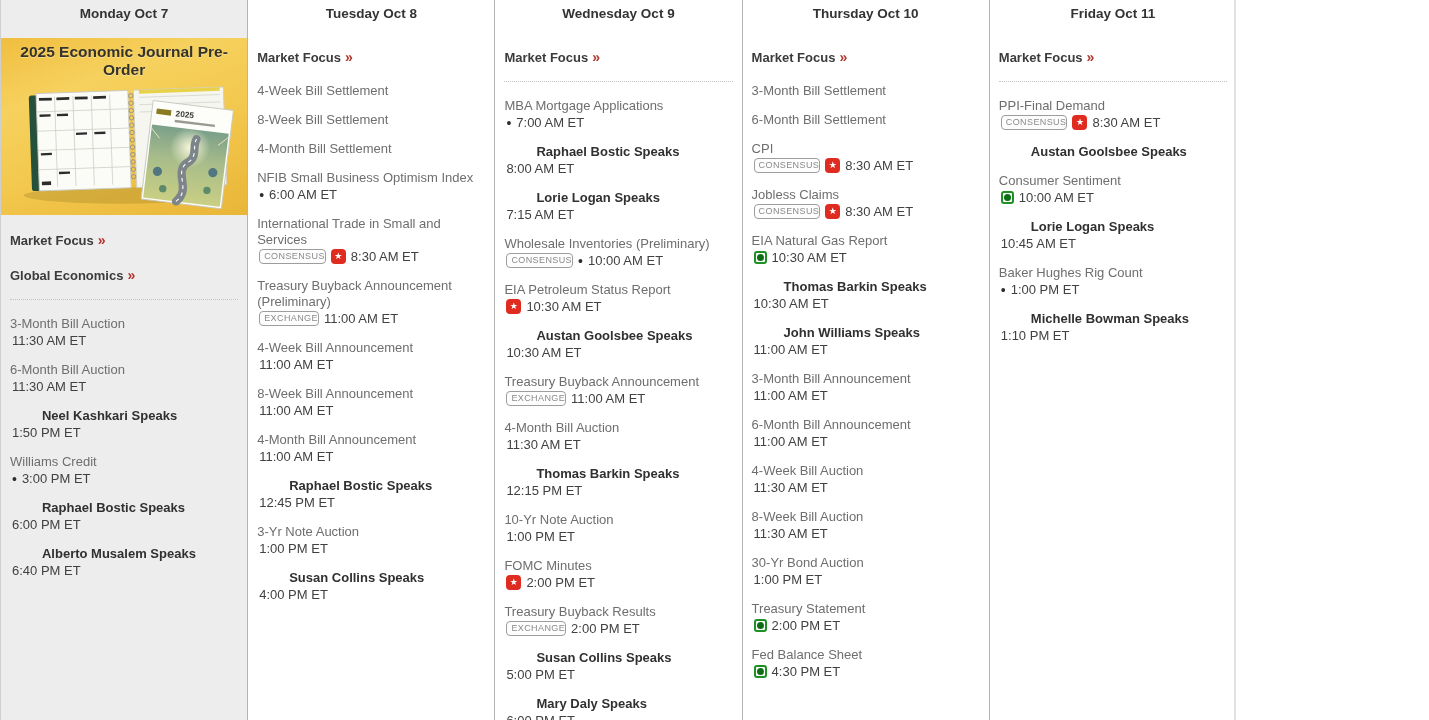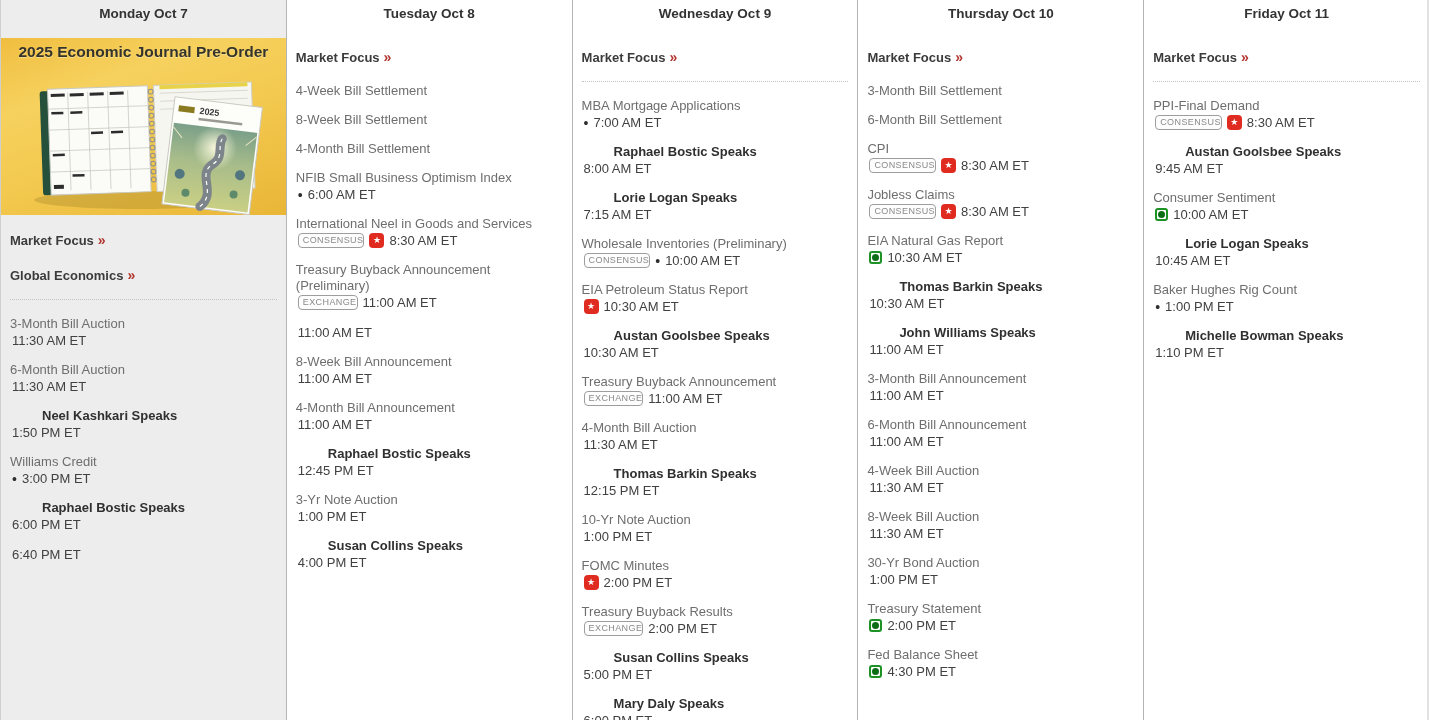--- a/index.html
+++ b/index.html
@@ -4,21 +4,21 @@
 <style>
   html, body {
     margin: 0; padding: 0;
     width: 1429px; height: 720px;
     overflow: hidden;
     background: #ffffff;
     font-family: "Liberation Sans", sans-serif;
     font-size: 13px;
     color: #444;
   }
-  .calendar { display: flex; width: 1429px; height: 720px; }
+  .calendar { display: flex; width: 1236px; height: 720px; justify-content: flex-end; }
   .column {
     flex: 1 1 0;
     box-sizing: border-box;
     border-right: 1px solid #b4b4b4;
     background: #ffffff;
     overflow: hidden;
     position: relative;
   }
   .column:last-child { border-right: none; box-shadow: inset -2px 0 0 #e2e2e2; }
   .column.selected { background: #ededed; border-left: 1px solid #cfcfcf; }
@@ -251,20 +251,21 @@
               <span class="time-text">3:00 PM ET</span>
             </div>
           </div>
           <div class="event">
             <div class="event-title bold">Raphael Bostic Speaks</div>
             <div class="event-time">
               <span class="time-text">6:00 PM ET</span>
             </div>
           </div>
           <div class="event">
+            <div class="event-title bold">Alberto Musalem Speaks</div>
             <div class="event-time">
               <span class="time-text">6:40 PM ET</span>
             </div>
           </div>
         </div>
     </div>
   </div>
 
   <div class="column">
     <div class="day-header">Tuesday Oct 8</div>
@@ -283,35 +284,36 @@
             <div class="event-title">4-Month Bill Settlement</div>
           </div>
           <div class="event">
             <div class="event-title">NFIB Small Business Optimism Index</div>
             <div class="event-time">
               <span class="bullet">•</span>
               <span class="time-text">6:00 AM ET</span>
             </div>
           </div>
           <div class="event">
-            <div class="event-title">International Neel in Goods and Services</div>
+            <div class="event-title">International Trade in Small and Services</div>
             <div class="event-time">
               <span class="pill">CONSENSUS</span>
               <span class="star-badge">★</span>
               <span class="time-text">8:30 AM ET</span>
             </div>
           </div>
           <div class="event">
             <div class="event-title">Treasury Buyback Announcement (Preliminary)</div>
             <div class="event-time">
               <span class="pill">EXCHANGE</span>
               <span class="time-text">11:00 AM ET</span>
             </div>
           </div>
           <div class="event">
+            <div class="event-title">4-Week Bill Announcement</div>
             <div class="event-time">
               <span class="time-text">11:00 AM ET</span>
             </div>
           </div>
           <div class="event">
             <div class="event-title">8-Week Bill Announcement</div>
             <div class="event-time">
               <span class="time-text">11:00 AM ET</span>
             </div>
           </div>
@@ -559,23 +561,20 @@
           <div class="event">
             <div class="event-title">PPI-Final Demand</div>
             <div class="event-time">
               <span class="pill">CONSENSUS</span>
               <span class="star-badge">★</span>
               <span class="time-text">8:30 AM ET</span>
             </div>
           </div>
           <div class="event">
             <div class="event-title bold">Austan Goolsbee Speaks</div>
-            <div class="event-time">
-              <span class="time-text">9:45 AM ET</span>
-            </div>
           </div>
           <div class="event">
             <div class="event-title">Consumer Sentiment</div>
             <div class="event-time">
               <span class="green-badge">
                 <span class="green-inner"></span>
               </span>
               <span class="time-text">10:00 AM ET</span>
             </div>
           </div>

